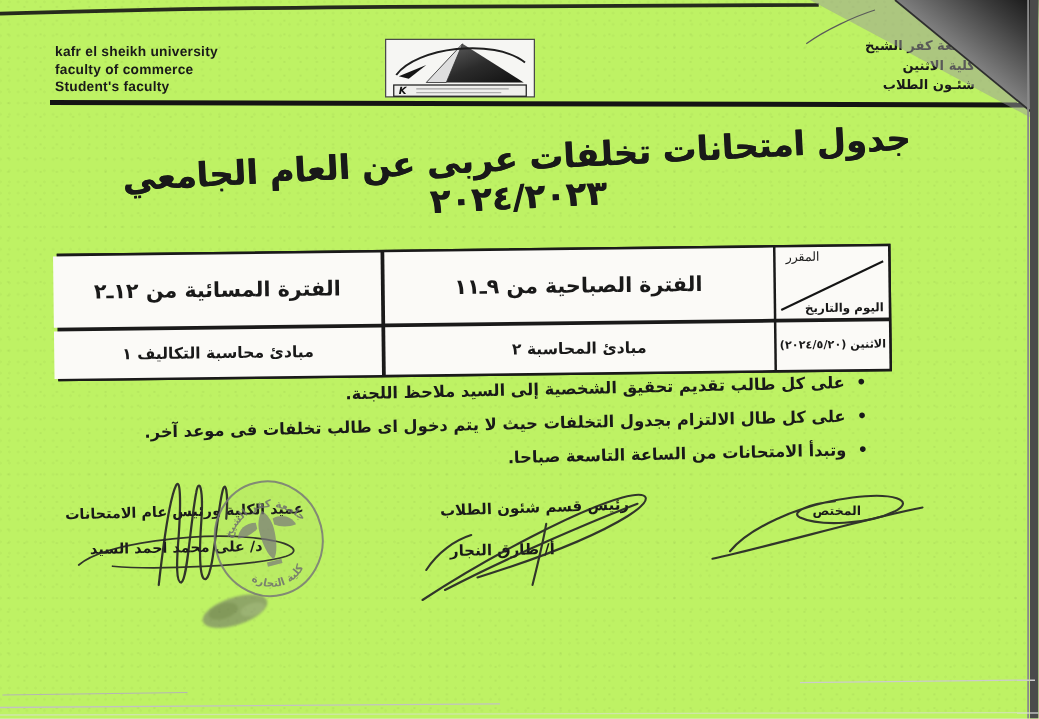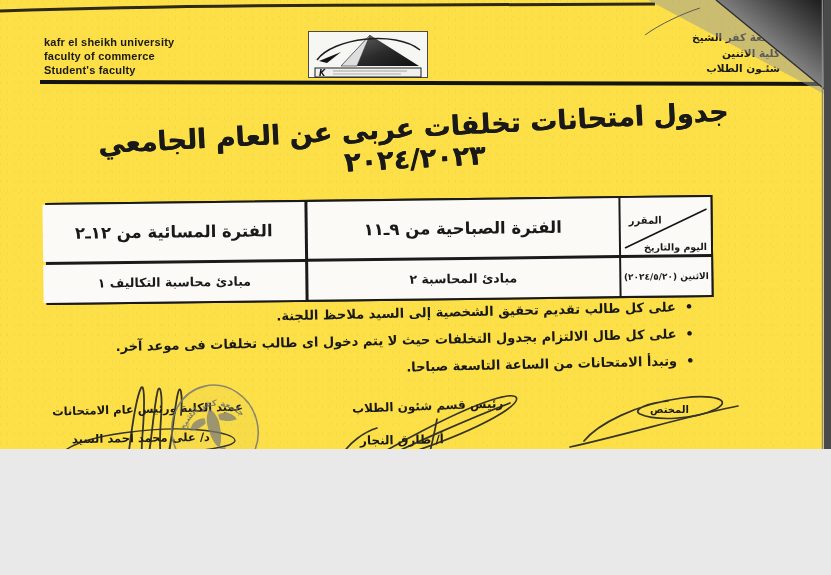--- a/index.html
+++ b/index.html
@@ -1,18 +1,18 @@
 <!DOCTYPE html>
 <html lang="ar"><head>
 <meta charset="utf-8">
 <style>
   html,body{margin:0;padding:0;background:#e9e9e9;}
   .page{
-    position:relative;width:831px;height:449px;overflow:hidden;
-    background:#fde047;color:#191919;
+    position:relative;width:831px;height:575px;overflow:hidden;
+    background:#bef264;color:#191919;
     font-family:"DejaVu Sans",sans-serif;
   }
   .page::before{ 
     content:"";position:absolute;inset:0;z-index:1;pointer-events:none;
     background-image:
       radial-gradient(rgba(0,0,0,.05) .8px, transparent 1px),
       radial-gradient(rgba(0,0,0,.03) .8px, transparent 1px);
     background-size:13px 11px,7px 9px;
     background-position:0 0,4px 6px;
   }
@@ -45,21 +45,21 @@
     grid-template-rows:57px 38px;
     gap:2.5px;background:#1a1a1a;border:2.5px solid #1a1a1a;
     transform:rotate(-.7deg);
   }
   .cell{background:#fbfaf7;display:flex;align-items:center;justify-content:center;text-align:center;}
   .cell.period{font-size:16.5px;font-weight:bold;}
   .cell.course{font-size:12.5px;font-weight:bold;}
   .cell.date{font-size:9px;font-weight:bold;white-space:nowrap;}
   .corner{position:relative;}
   .corner svg{position:absolute;inset:0;width:100%;height:100%;}
-  .corner-top{position:absolute;top:17px;left:8px;font-size:10px;font-weight:bold;}
+  .corner-top{position:absolute;top:3px;left:8px;font-size:10px;font-weight:normal;}
   .corner-bottom{position:absolute;bottom:2px;right:4px;font-size:9.5px;font-weight:bold;white-space:nowrap;text-align:right;}
   .notes{
     position:absolute;left:118px;top:299px;width:575px;margin:0;padding:0;z-index:2;
     list-style:none;direction:rtl;text-align:right;
     transform:rotate(-1.3deg);transform-origin:top right;
   }
   .notes li{font-size:13px;font-weight:bold;margin-bottom:12px;white-space:nowrap;}
   .notes li::before{content:"•";margin-left:9px;}
   .sig{position:absolute;z-index:2;direction:rtl;font-weight:bold;white-space:nowrap;}
   .sig-dean-title{left:52px;top:402px;font-size:11.5px;transform:rotate(-1.5deg);}

